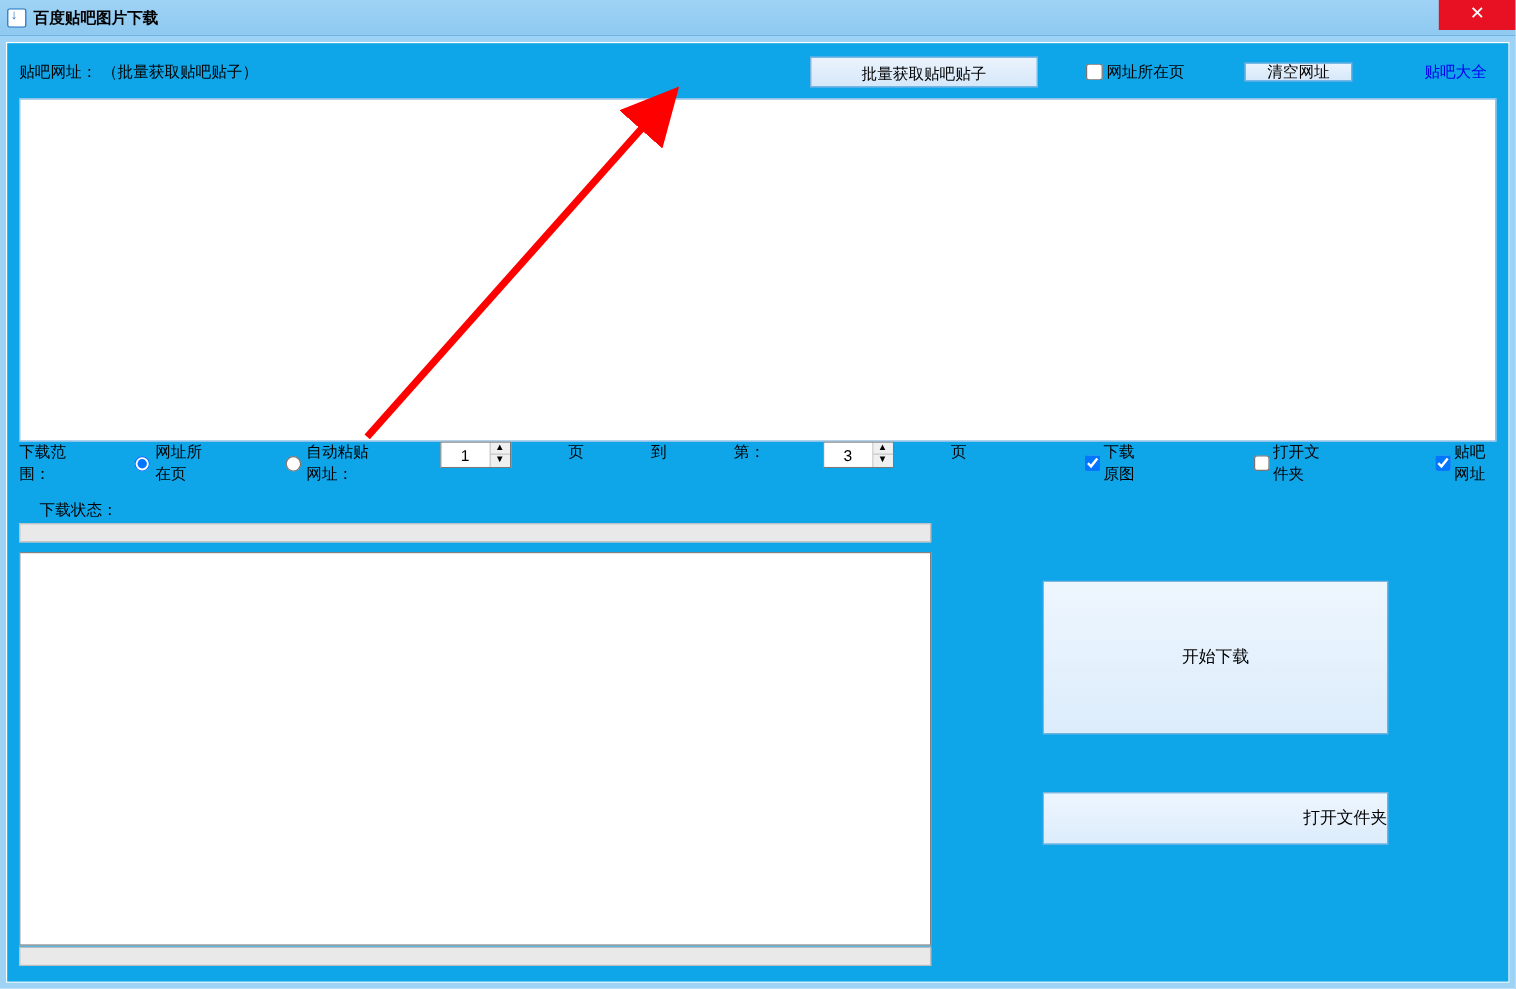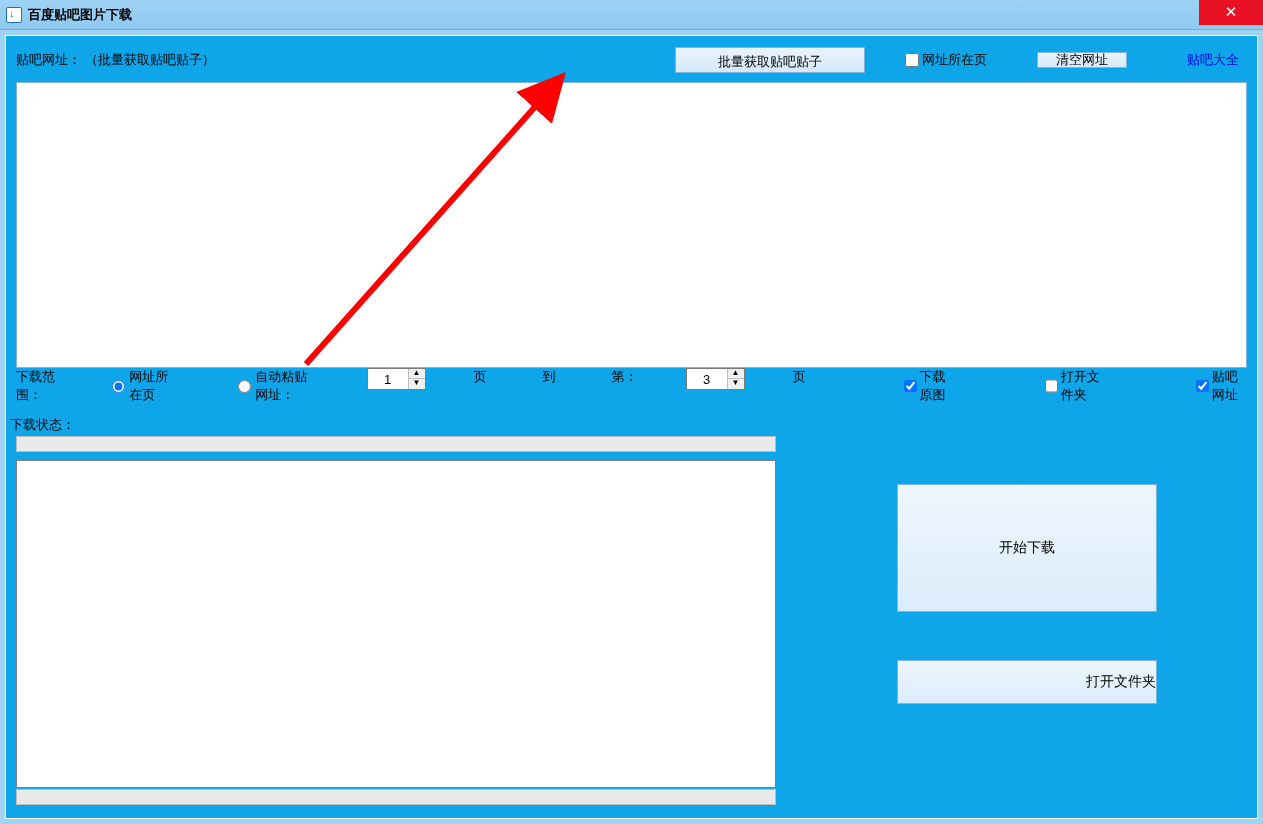--- a/index.html
+++ b/index.html
@@ -160,21 +160,21 @@
   }
   .spin-btns span:last-child { border-bottom:none; }
 
   .row-range .gap-text { margin:0 8px; }
 
   .chk-inline { display:inline-flex; align-items:center; margin-left:50px; }
   .chk-inline input { margin:0 3px 0 0; width:14px; height:14px; }
 
   .status-label {
     position:absolute;
-    left:4px; top:380px;
+    left:27px; top:380px;
   }
 
   .progress {
     position:absolute;
     left:10px; top:400px;
     width:760px; height:16px;
     background:#e9e9e9;
     border:1px solid #bdbdbd;
   }
 
@@ -192,21 +192,21 @@
   .hscroll {
     position:absolute;
     left:10px; top:753px;
     width:760px; height:16px;
     background:#e9e9e9;
     border:1px solid #bdbdbd;
   }
 
   .big-btn {
     position:absolute;
-    width:260px;
+    width:288px;
     right:100px;
     background: linear-gradient(#eef6fe, #dcecfb);
     border:1px solid #7fb3e0;
     display:flex; align-items:center; justify-content:center;
     font-size:14px;
     cursor:pointer;
   }
   .btn-start { top:448px; height:128px; }
   .btn-open  { top:624px; height:44px;justify-content:flex-end; }
 

